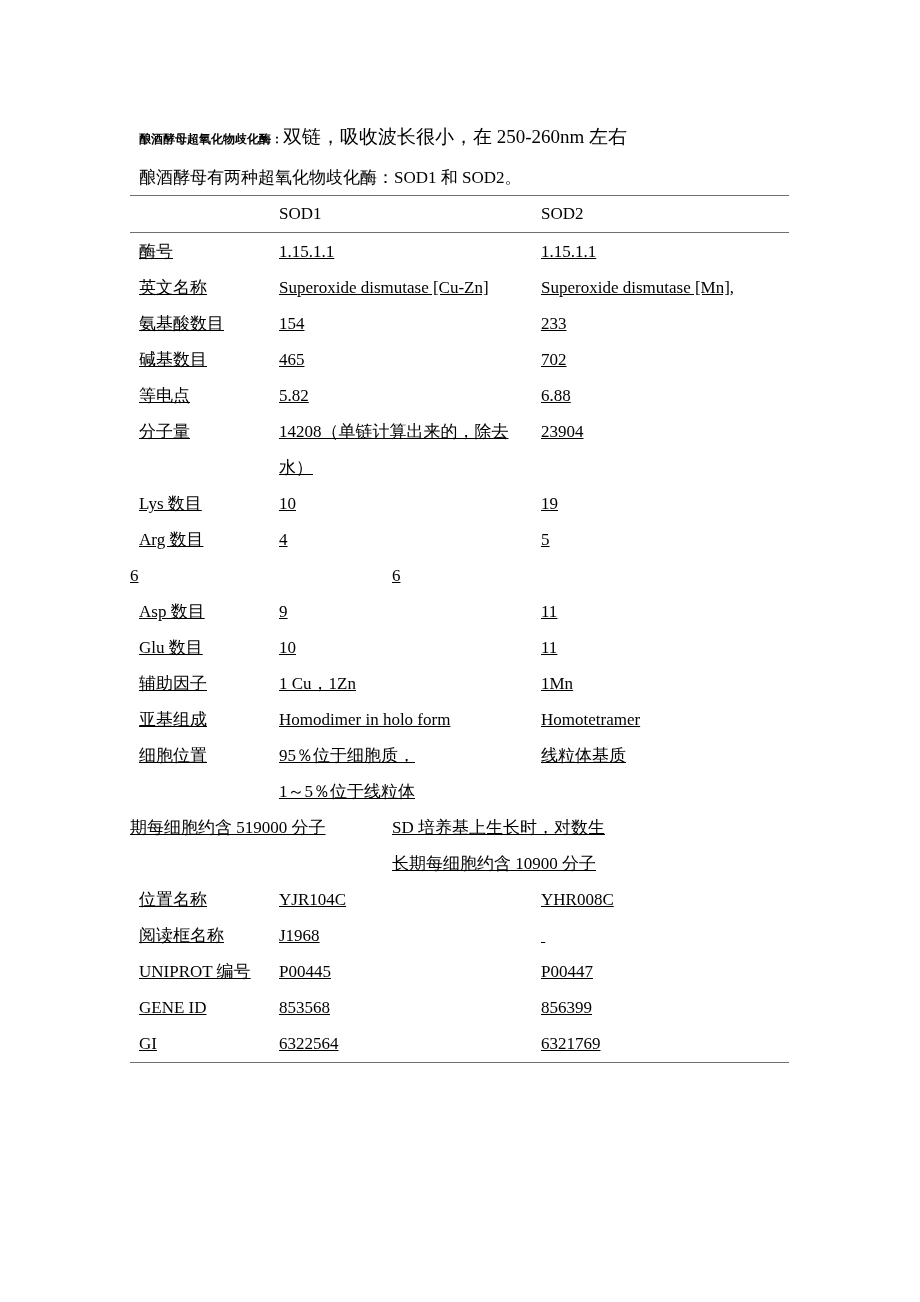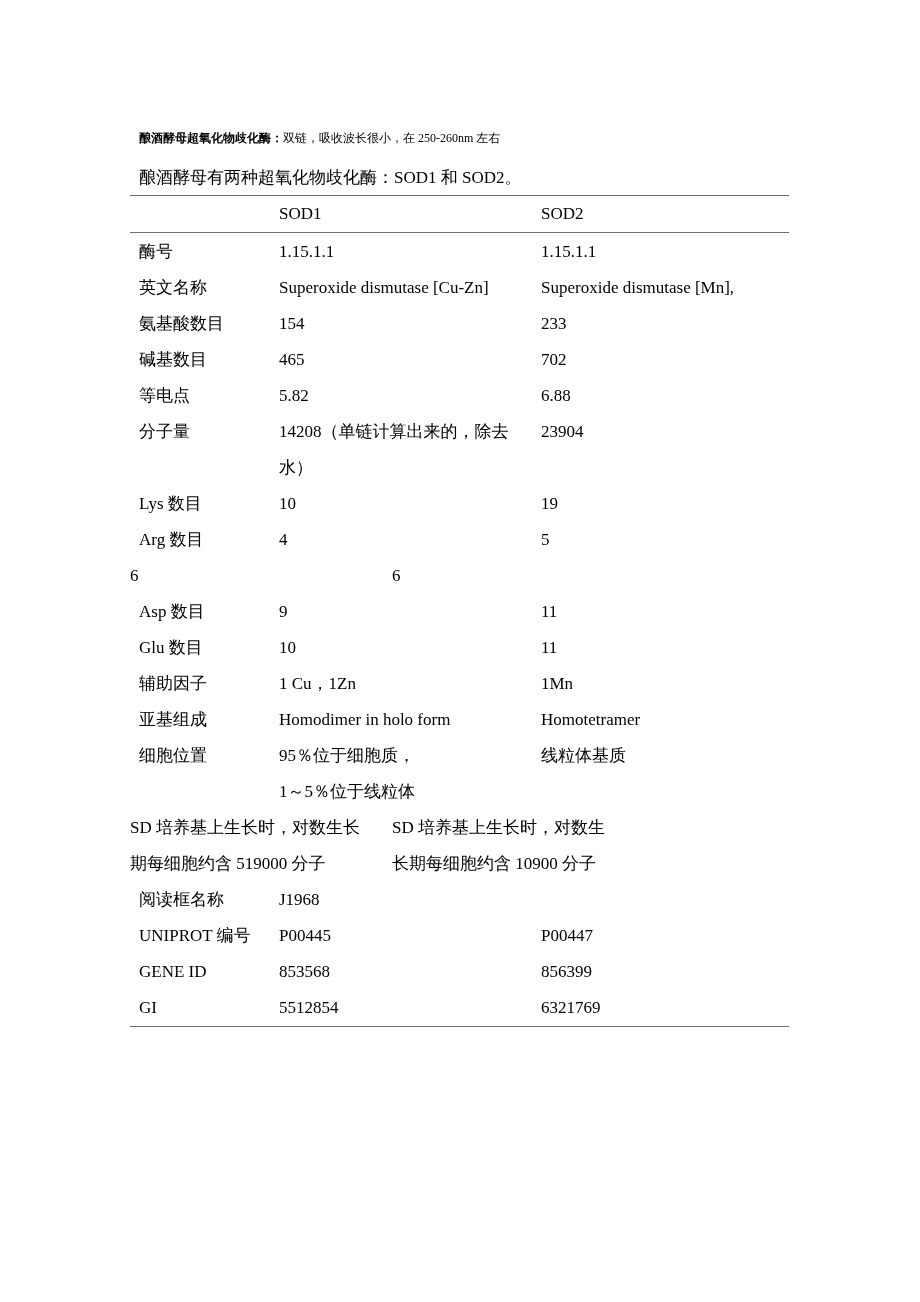--- a/index.html
+++ b/index.html
@@ -9,42 +9,42 @@
     color: #000000;
   }
   .heading {
     position: absolute; left: 139px; top: 124px;
     font-size: 17px; line-height: 26px; white-space: nowrap;
   }
   .heading .bold {
     font-family: "DejaVu Sans", "Liberation Sans", sans-serif;
     font-weight: bold; font-size: 12px;
   }
-  .heading .note { font-size: 12px; }
+  .heading .note { font-size: 19px; }
   .intro {
     position: absolute; left: 139px; top: 165px;
     font-size: 17px; line-height: 26px; white-space: nowrap; text-align: center;
   }
   .tbl {
     position: absolute; left: 130px; top: 195px; width: 659px;
     border-top: 1.5px solid #6f6f6f;
     border-bottom: 1.5px solid #6f6f6f;
   }
   .tbl .hdr {
     display: flex; height: 36px; 
     border-bottom: 1.5px solid #6f6f6f;
   }
   .tbl .row { display: flex; }
   .cell {
     font-size: 17px; line-height: 36px; box-sizing: border-box;
   }
   .c0 { width: 149px; padding-left: 9px; white-space: nowrap; }
   .c1 { width: 262px; }
   .c2 { width: 248px; }
-  .body-rows { padding-top: 1px; }
+  .body-rows { padding-top: 1px; text-decoration: underline; }
 </style>
 </head>
 <body>
 
 <div class="heading">
   <span class="bold">酿酒酵母超氧化物歧化酶：</span><span class="note">双链，吸收波长很小，在 250-260nm 左右</span>
 </div>
 
 <div class="intro">酿酒酵母有两种超氧化物歧化酶：SOD1 和 SOD2。</div>
 
@@ -177,29 +177,37 @@
         <div class="cell c1">
           <div>95％位于细胞质，</div>
           <div>1～5％位于线粒体</div>
         </div>
         <div class="cell c2">
           <div>线粒体基质</div>
         </div>
       </div>
       <div class="row">
         <div class="cell c1">
-          <div>SD 培养基上生长时，对数生长</div>
           <div>期每细胞约含 519000 分子</div>
         </div>
         <div class="cell c2">
           <div>SD 培养基上生长时，对数生</div>
           <div>长期每细胞约含 10900 分子</div>
         </div>
       </div>
       <div class="row">
+        <div class="cell c0">位置名称</div>
+        <div class="cell c1">
+          <div>YJR104C</div>
+        </div>
+        <div class="cell c2">
+          <div>YHR008C</div>
+        </div>
+      </div>
+      <div class="row">
         <div class="cell c0">阅读框名称</div>
         <div class="cell c1">
           <div>J1968</div>
         </div>
         <div class="cell c2">
           <div>&nbsp;</div>
         </div>
       </div>
       <div class="row">
         <div class="cell c0">UNIPROT 编号</div>
@@ -215,20 +223,20 @@
         <div class="cell c1">
           <div>853568</div>
         </div>
         <div class="cell c2">
           <div>856399</div>
         </div>
       </div>
       <div class="row">
         <div class="cell c0">GI</div>
         <div class="cell c1">
-          <div>5512854</div>
+          <div>6322564</div>
         </div>
         <div class="cell c2">
           <div>6321769</div>
         </div>
       </div>
     </div>
 </div>
 
 </body></html>

